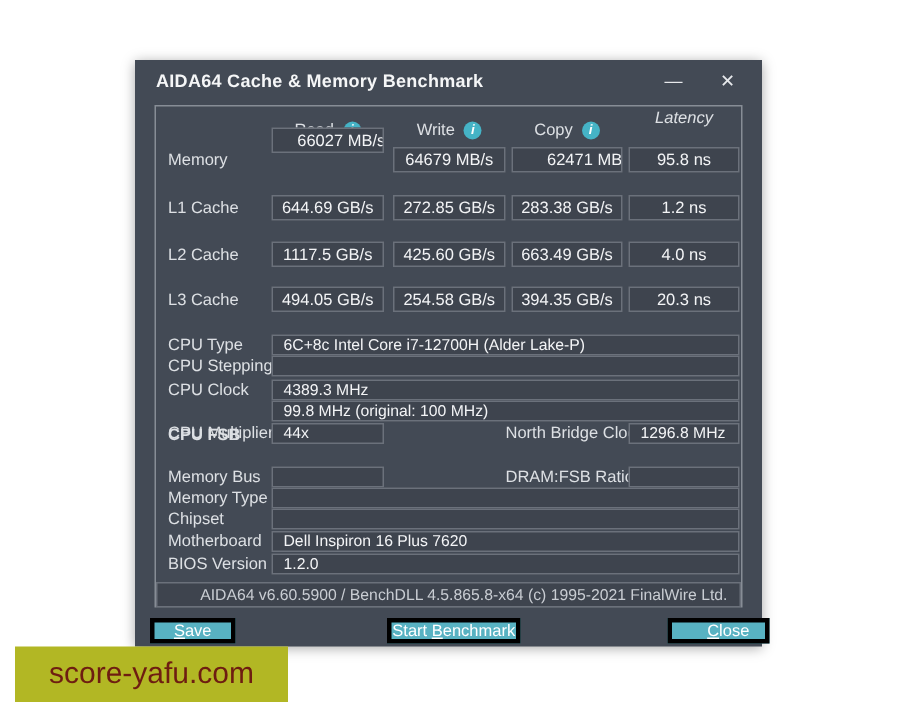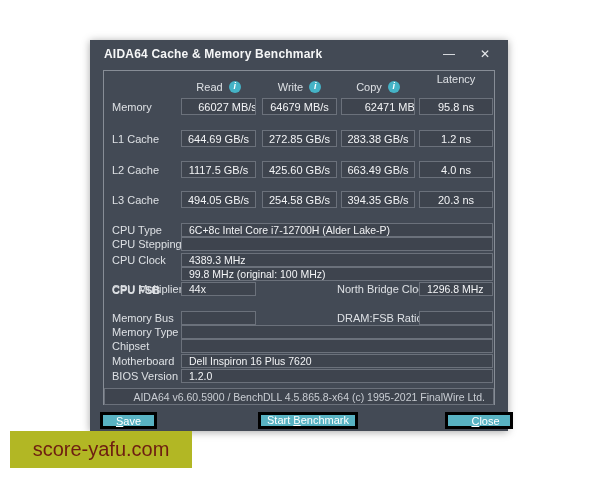--- a/index.html
+++ b/index.html
@@ -105,26 +105,26 @@
       <span class="info-icon">i</span>
     </div>
     <div class="col-header c2" style="top:8px;">
       <span>Write</span>
       <span class="info-icon">i</span>
     </div>
     <div class="col-header c3" style="top:8px;">
       <span>Copy</span>
       <span class="info-icon">i</span>
     </div>
-    <div class="col-header c4" style="top:0;">
+    <div class="col-header c4" style="top:0;font-style:italic;">
       <span>Latency</span>
     </div>
 
     <div class="row-label" style="top:29px;">Memory</div>
-    <div class="vbox bench c1" style="top:27px;padding-left:18px;">66027 MB/s</div>
+    <div class="vbox bench c1" style="top:14px;padding-left:18px;">66027 MB/s</div>
     <div class="vbox bench c2" style="top:27px;">64679 MB/s</div>
     <div class="vbox bench c3" style="top:27px;padding-left:32px;">62471 MB/s</div>
     <div class="vbox bench c4" style="top:27px;">95.8 ns</div>
 
     <div class="row-label" style="top:61px;">L1 Cache</div>
     <div class="vbox bench c1" style="top:59px;">644.69 GB/s</div>
     <div class="vbox bench c2" style="top:59px;">272.85 GB/s</div>
     <div class="vbox bench c3" style="top:59px;">283.38 GB/s</div>
     <div class="vbox bench c4" style="top:59px;">1.2 ns</div>
 
@@ -173,21 +173,21 @@
 
     <div class="row-label" style="top:298px;text-align:right;">BIOS Version</div>
     <div class="vbox info-row full left" style="top:298px;">1.2.0</div>
 
     <div class="version-bar">AIDA64 v6.60.5900 / BenchDLL 4.5.865.8-x64  (c) 1995-2021 FinalWire Ltd.</div>
   </div>
 
   <div class="btn" style="left:10px; width:57px;">
     <span><span></span><span class="key">S</span><span>ave</span></span>
   </div>
-  <div class="btn" style="left:168px; width:100px;align-items:flex-end;">
+  <div class="btn" style="left:168px; width:89px;">
     <span><span>Start </span><span class="key">B</span><span>enchmark</span></span>
   </div>
   <div class="btn" style="left:355px; width:68px;padding-left:13px;">
     <span><span></span><span class="key">C</span><span>lose</span></span>
   </div>
 </div>
 
 <div class="watermark">score-yafu.com</div>
 
 </body></html>

